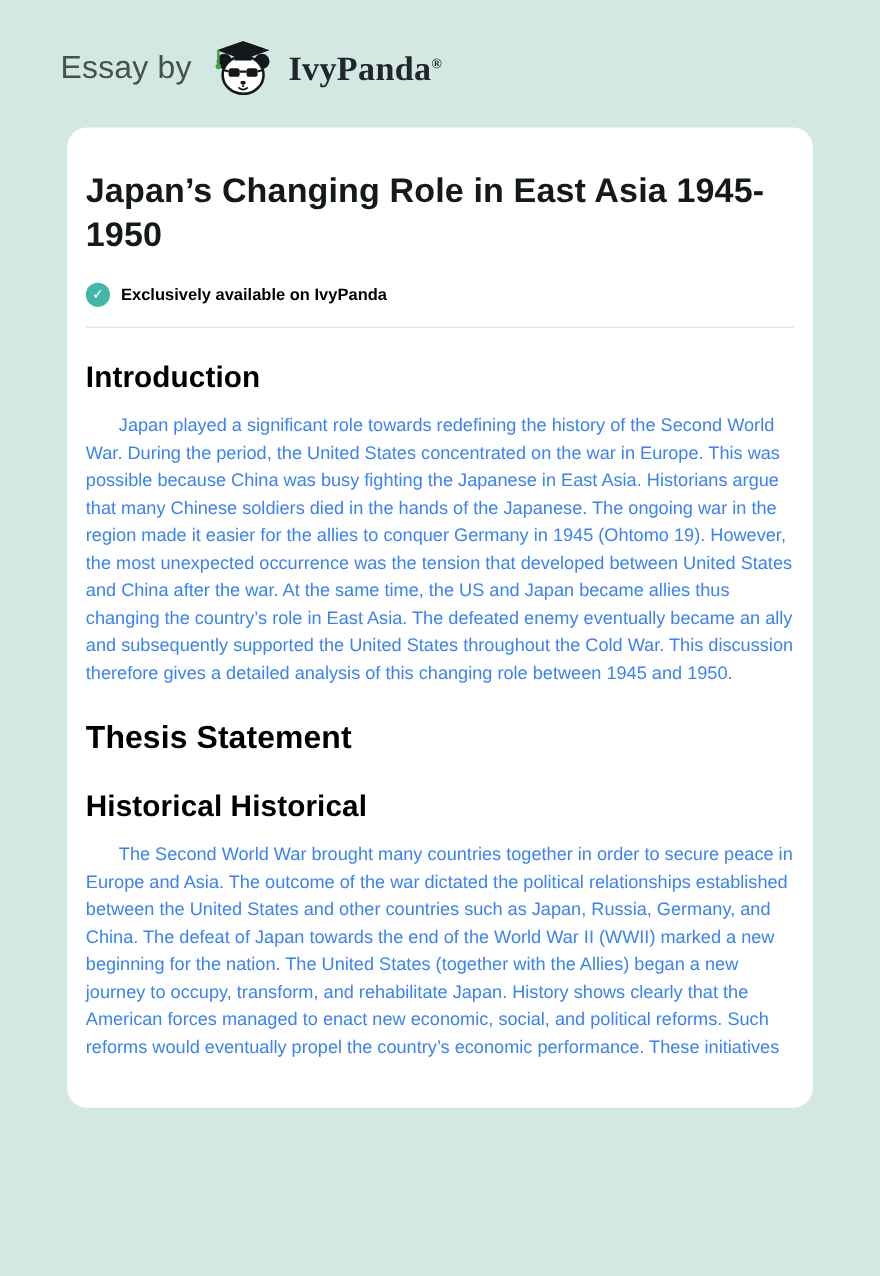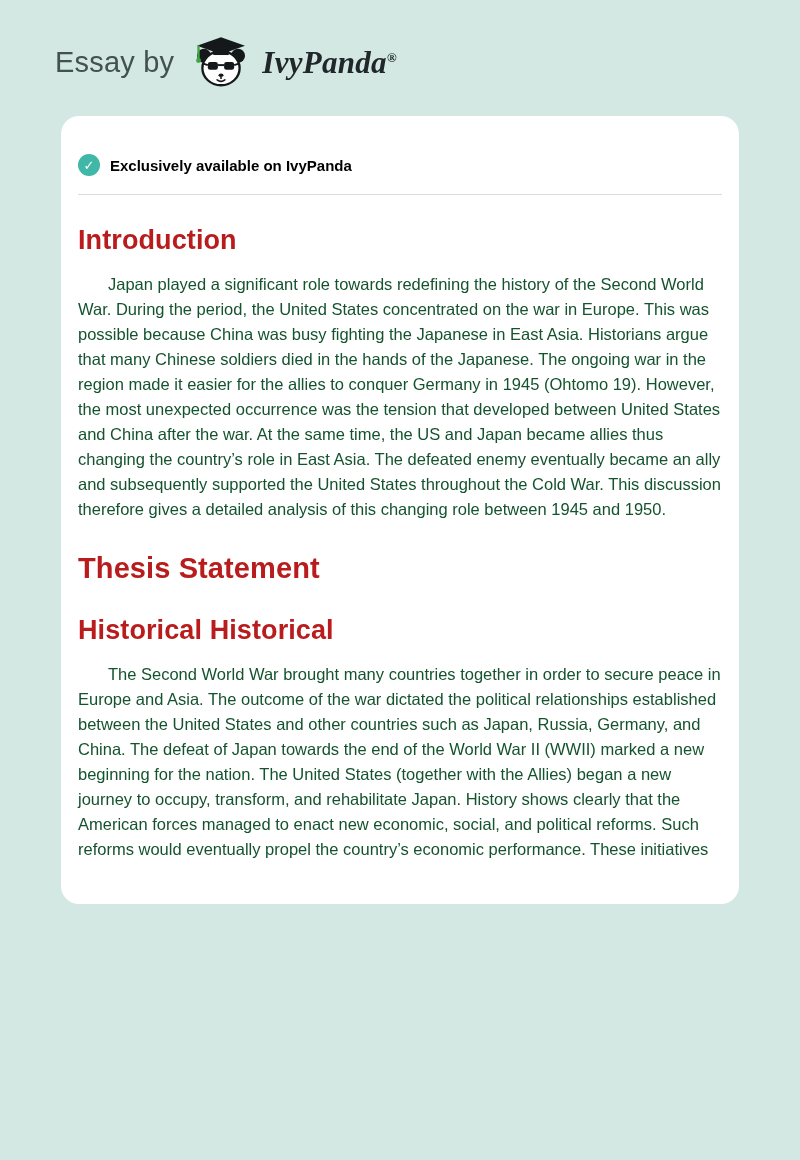--- a/index.html
+++ b/index.html
@@ -35,21 +35,20 @@
     cursor: pointer;
   }
   .logo svg { display: block; }
   .brand {
     font-family: "Liberation Serif", "DejaVu Serif", serif;
     font-weight: 700;
     font-size: 31px;
     color: #20262a;
     letter-spacing: 0.3px;
     line-height: 1;
-    font-style: italic;
   }
   .brand .reg {
     font-size: 13px;
     vertical-align: super;
     font-weight: 700;
   }
   
   .card {
     background: #ffffff;
     margin: 0 61px 52px 61px;
@@ -91,31 +90,31 @@
   }
   .divider {
     border: none;
     border-top: 1px solid #d9dee0;
     margin: 0 0 8px 0;
   }
   .section h2 {
     margin: 30px 0 16px 0;
     font-size: 27px;
     font-weight: 700;
-    color: #b91c1c;
+    color: #000000;
     letter-spacing: 0.1px;
   }
   .section.sub h2 {
     font-size: 29px;
   }
   .section p {
     margin: 0 0 18px 0;
     font-size: 16.5px;
     line-height: 25px;
-    color: #14532d;
+    color: #3b82f6;
     text-indent: 30px;
   }
   .section p:last-child { margin-bottom: 0; }
 </style>
 </head>
 <body>
 
 <div class="page">
 
   <header class="site-header">
@@ -145,20 +144,21 @@
           <path d="M40,54 L40,57" stroke="#15181a" stroke-width="2"></path>
           <path d="M35,58 Q40,62 45,58" stroke="#15181a" stroke-width="2" fill="none" stroke-linecap="round"></path>
         </svg>
       </span>
       <span class="brand"><span>IvyPanda</span><span class="reg">®</span></span>
     </span>
   </header>
 
   <main class="card">
 
+    <h1 class="essay-title">Japan’s Changing Role in East Asia 1945-1950</h1>
 
     <div class="badge-row">
       <span class="check-circle">✓</span>
       <span class="badge-label">Exclusively available on IvyPanda</span>
     </div>
 
     <hr class="divider">
 
     <section class="section">
       <h2>Introduction</h2>

